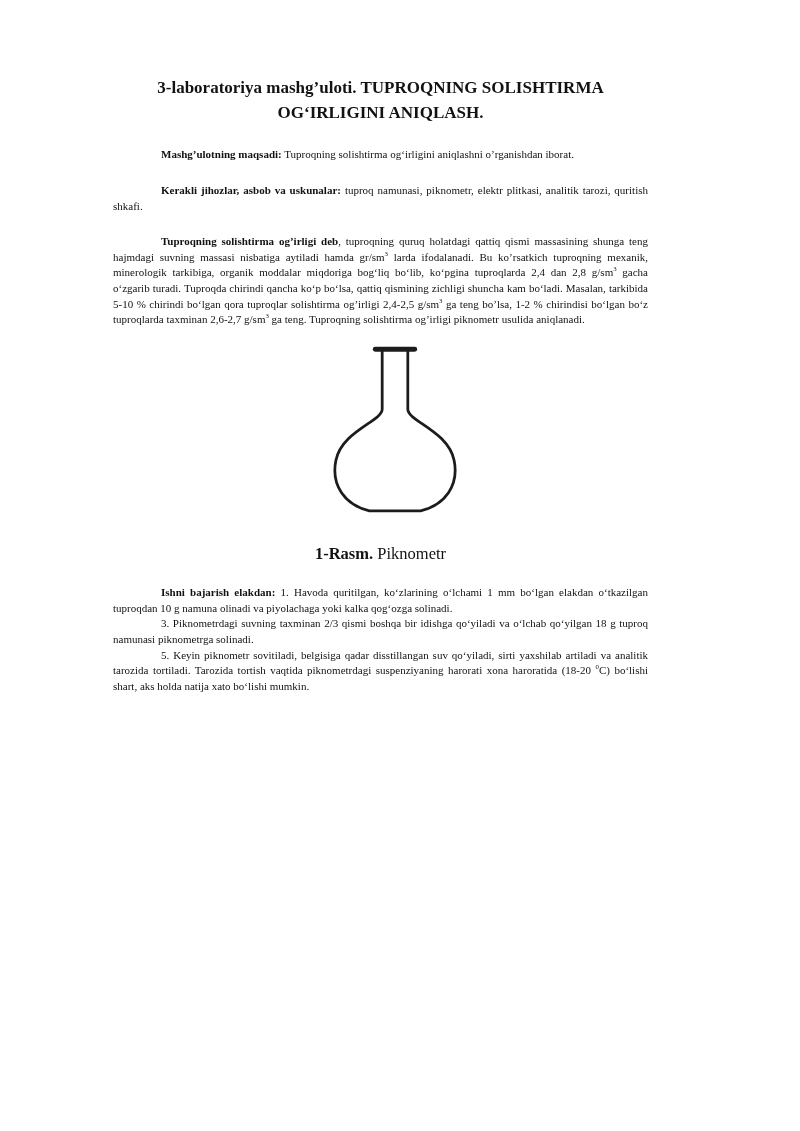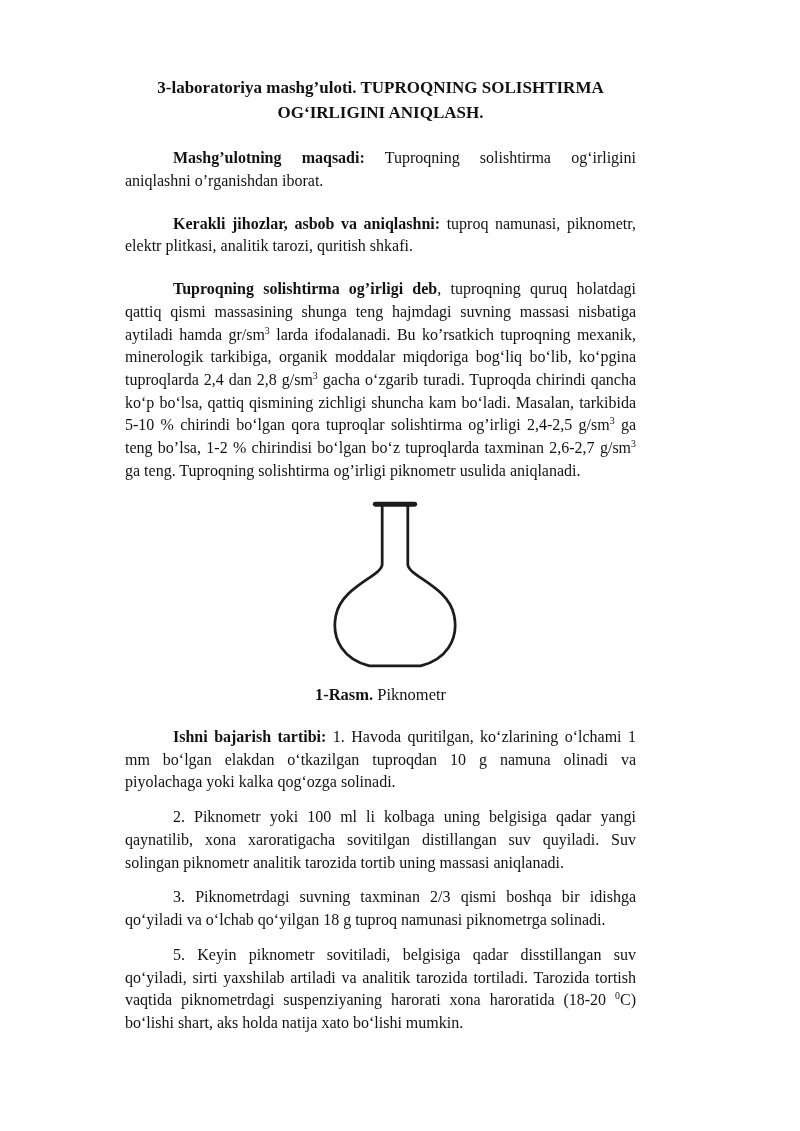--- a/index.html
+++ b/index.html
@@ -23,22 +23,22 @@
   }
   .doc-title {
     font-size: 17px;
     font-weight: bold;
     text-align: center;
     line-height: 1.45;
     margin: 0 auto 22px auto;
     max-width: 636px;
   }
   .para {
-    margin: 12px;
-    font-size: 16px;
+    margin: 0;
+    font-size: 11px;
     line-height: 1.42;
     text-align: justify;
     text-indent: 48px;
   }
   .para.spaced { margin-top: 20px; }
   .para b { font-weight: bold; }
   sup {
     font-size: 0.62em;
     line-height: 0;
     vertical-align: super;
@@ -48,44 +48,43 @@
     text-align: center;
   }
   .flask-svg {
     display: inline-block;
     transform: translateX(14px);
   }
   .figure-caption {
     text-align: center;
     font-size: 16.5px;
     line-height: 1.42;
-    margin-top: 2px;
+    margin-top: 16px;
   }
 </style>
 </head>
 <body>
 
 <div class="page">
 
   <h1 class="doc-title">3-laboratoriya mashg’uloti. TUPROQNING SOLISHTIRMA OG‘IRLIGINI ANIQLASH.</h1>
 
   <div>
       <p class="para spaced"><b>Mashg’ulotning maqsadi:</b><span> Tuproqning solishtirma og‘irligini aniqlashni o’rganishdan iborat.</span></p>
-      <p class="para spaced"><b>Kerakli jihozlar, asbob va aniqlashni:</b><span> tuproq namunasi, piknometr, elektr plitkasi, analitik tarozi, quritish shkafi.</span></p>
+      <p class="para spaced"><b>Kerakli jihozlar, asbob va uskunalar:</b><span> tuproq namunasi, piknometr, elektr plitkasi, analitik tarozi, quritish shkafi.</span></p>
       <p class="para spaced"><b>Tuproqning solishtirma og’irligi deb</b><span>, tuproqning quruq holatdagi qattiq qismi massasining shunga teng hajmdagi suvning massasi nisbatiga aytiladi hamda gr/sm</span><sup>3</sup><span> larda ifodalanadi. Bu ko’rsatkich tuproqning mexanik, minerologik tarkibiga, organik moddalar miqdoriga bog‘liq bo‘lib, ko‘pgina tuproqlarda 2,4 dan 2,8 g/sm</span><sup>3</sup><span> gacha o‘zgarib turadi. Tuproqda chirindi qancha ko‘p bo‘lsa, qattiq qismining zichligi shuncha kam bo‘ladi. Masalan, tarkibida 5-10 % chirindi bo‘lgan qora tuproqlar solishtirma og’irligi 2,4-2,5 g/sm</span><sup>3</sup><span> ga teng bo’lsa, 1-2 % chirindisi bo‘lgan bo‘z tuproqlarda taxminan 2,6-2,7 g/sm</span><sup>3</sup><span> ga teng. Tuproqning solishtirma og’irligi piknometr usulida aniqlanadi.</span></p>
     </div>
 
   <div class="figure-block">
     <svg class="flask-svg" width="138" height="180" viewBox="0 0 140 182" xmlns="http://www.w3.org/2000/svg">
       <path d="M50 7 L90 7" fill="none" stroke="#1c1c1c" stroke-width="5" stroke-linecap="round"></path>
       <path d="M57 7 L57 68 C57 80 16 90 10 120 C5 145 19 165 44 171 L96 171 C121 165 135 145 130 120 C124 90 83 80 83 68 L83 7" fill="none" stroke="#1c1c1c" stroke-width="2.8" stroke-linecap="round" stroke-linejoin="round"></path>
     </svg>
     <div class="figure-caption"><b>1-Rasm.</b><span> Piknometr</span></div>
   </div>
 
   <div>
-      <p class="para spaced"><b>Ishni bajarish tartibi:</b><span> 1. Havoda quritilgan, ko‘zlarining o‘lchami 1 mm bo‘lgan elakdan o‘tkazilgan tuproqdan 10 g namuna olinadi  va piyolachaga yoki kalka qog‘ozga solinadi.</span></p>
-      <p class="para"><span>2. Piknometr yoki 100 ml li kolbaga uning belgisiga qadar yangi qaynatilib, xona xaroratigacha sovitilgan distillangan suv quyiladi. Suv solingan piknometr analitik tarozida tortib uning massasi aniqlanadi.</span></p>
+      <p class="para spaced"><b>Ishni bajarish elakdan:</b><span> 1. Havoda quritilgan, ko‘zlarining o‘lchami 1 mm bo‘lgan elakdan o‘tkazilgan tuproqdan 10 g namuna olinadi  va piyolachaga yoki kalka qog‘ozga solinadi.</span></p>
       <p class="para"><span>3. Piknometrdagi suvning taxminan 2/3 qismi boshqa bir idishga qo‘yiladi va o‘lchab qo‘yilgan 18 g tuproq namunasi piknometrga solinadi.</span></p>
       <p class="para"><span>5. Keyin piknometr sovitiladi, belgisiga qadar disstillangan suv qo‘yiladi, sirti yaxshilab artiladi va  analitik tarozida tortiladi. Tarozida tortish vaqtida piknometrdagi suspenziyaning harorati xona haroratida (18-20 </span><sup>0</sup><span>C) bo‘lishi shart, aks holda natija xato bo‘lishi mumkin.</span></p>
     </div>
 
 </div>
 
 </body></html>

